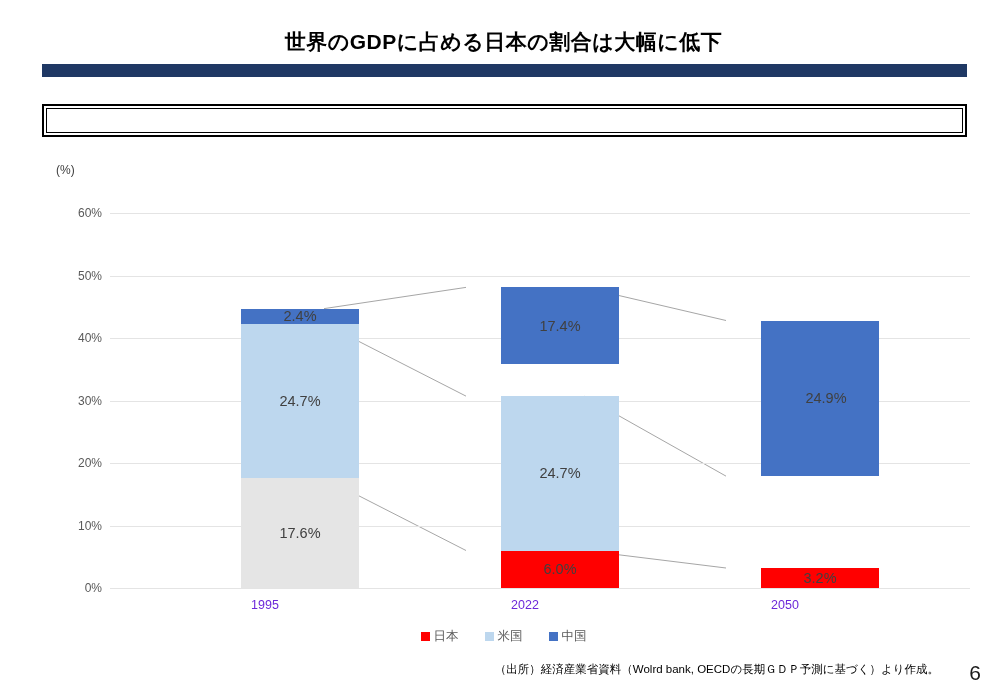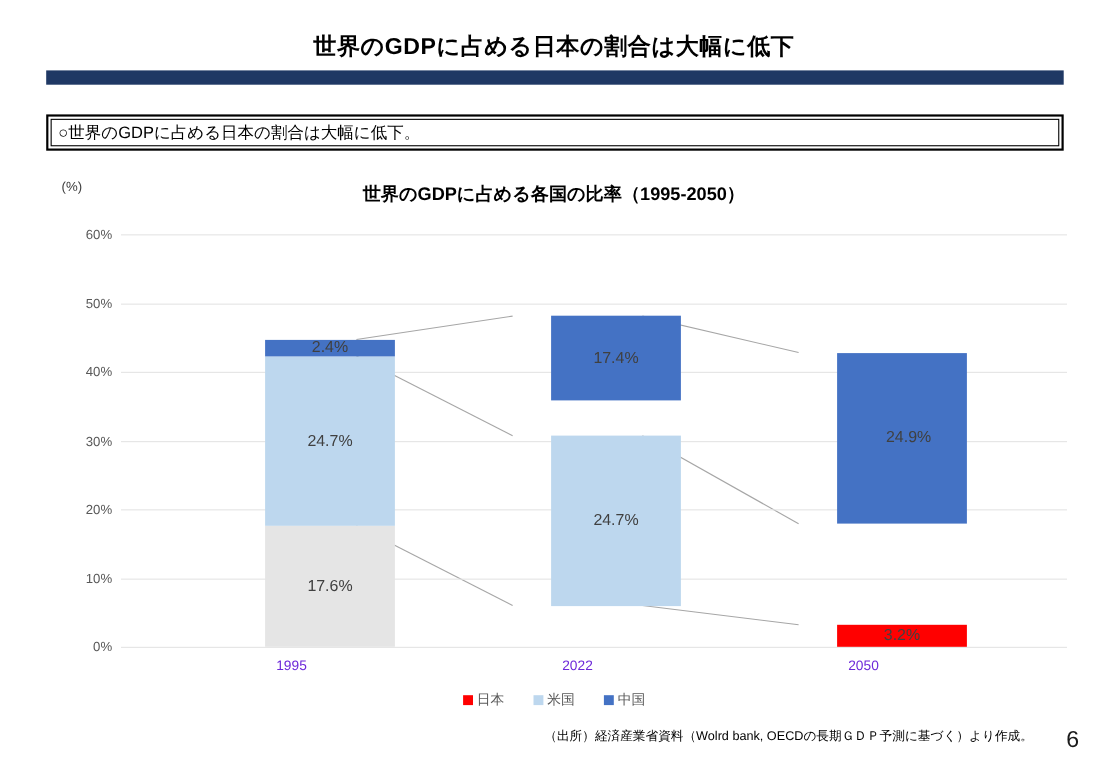--- a/index.html
+++ b/index.html
@@ -201,28 +201,26 @@
   }
 </style>
 </head>
 <body>
 
 <div class="slide-title">世界のGDPに占める日本の割合は大幅に低下</div>
 <div class="title-rule"></div>
 
 <div class="summary-box">
   <div class="summary-box-inner"></div>
-  <span class="summary-text">○世界のGDPに占める日本の割合は大幅に低下。</span>
 </div>
 
 <div class="chart-area">
 
   <div class="axis-unit">(%)</div>
 
-  <div class="chart-title">世界のGDPに占める各国の比率（1995-2050）</div>
 
   <div class="plot" id="plot">
     <svg class="connector-svg" id="connectors" viewBox="0 0 860 375" preserveAspectRatio="none">
         <line x1="214" y1="265" x2="356" y2="337.5" stroke="#A6A6A6" stroke-width="1"></line>
         <line x1="214" y1="110.62500000000001" x2="356" y2="183.12500000000003" stroke="#A6A6A6" stroke-width="1"></line>
         <line x1="214" y1="95.62500000000004" x2="356" y2="74.37500000000006" stroke="#A6A6A6" stroke-width="1"></line>
         <line x1="474" y1="337.5" x2="616" y2="355" stroke="#A6A6A6" stroke-width="1"></line>
         <line x1="474" y1="183.12500000000003" x2="616" y2="263.125" stroke="#A6A6A6" stroke-width="1"></line>
         <line x1="474" y1="74.37500000000006" x2="616" y2="107.50000000000003" stroke="#A6A6A6" stroke-width="1"></line>
       </svg>
@@ -238,20 +236,23 @@
           <span class="seg-label">17.6%</span>
         </div>
         <div class="seg" style="top: 110.625px; height: 154.375px; background: rgb(189, 215, 238);">
           <span class="seg-label">24.7%</span>
         </div>
         <div class="seg" style="top: 95.625px; height: 15px; background: rgb(68, 114, 196);">
           <span class="seg-label">2.4%</span>
         </div>
       </div>
       <div class="bar-group" style="left: 356px; width: 118px; height: 375px;">
+        <div class="seg" style="top: 337.5px; height: 37.5px; background: rgb(255, 0, 0);">
+          <span class="seg-label">6.0%</span>
+        </div>
         <div class="seg" style="top: 183.125px; height: 154.375px; background: rgb(189, 215, 238);">
           <span class="seg-label">24.7%</span>
         </div>
         <div class="seg" style="top: 74.375px; height: 77px; background: rgb(68, 114, 196);">
           <span class="seg-label">17.4%</span>
         </div>
       </div>
       <div class="bar-group" style="left: 616px; width: 118px; height: 375px;">
         <div class="seg" style="top: 355px; height: 20px; background: rgb(255, 0, 0);">
           <span class="seg-label">3.2%</span>

